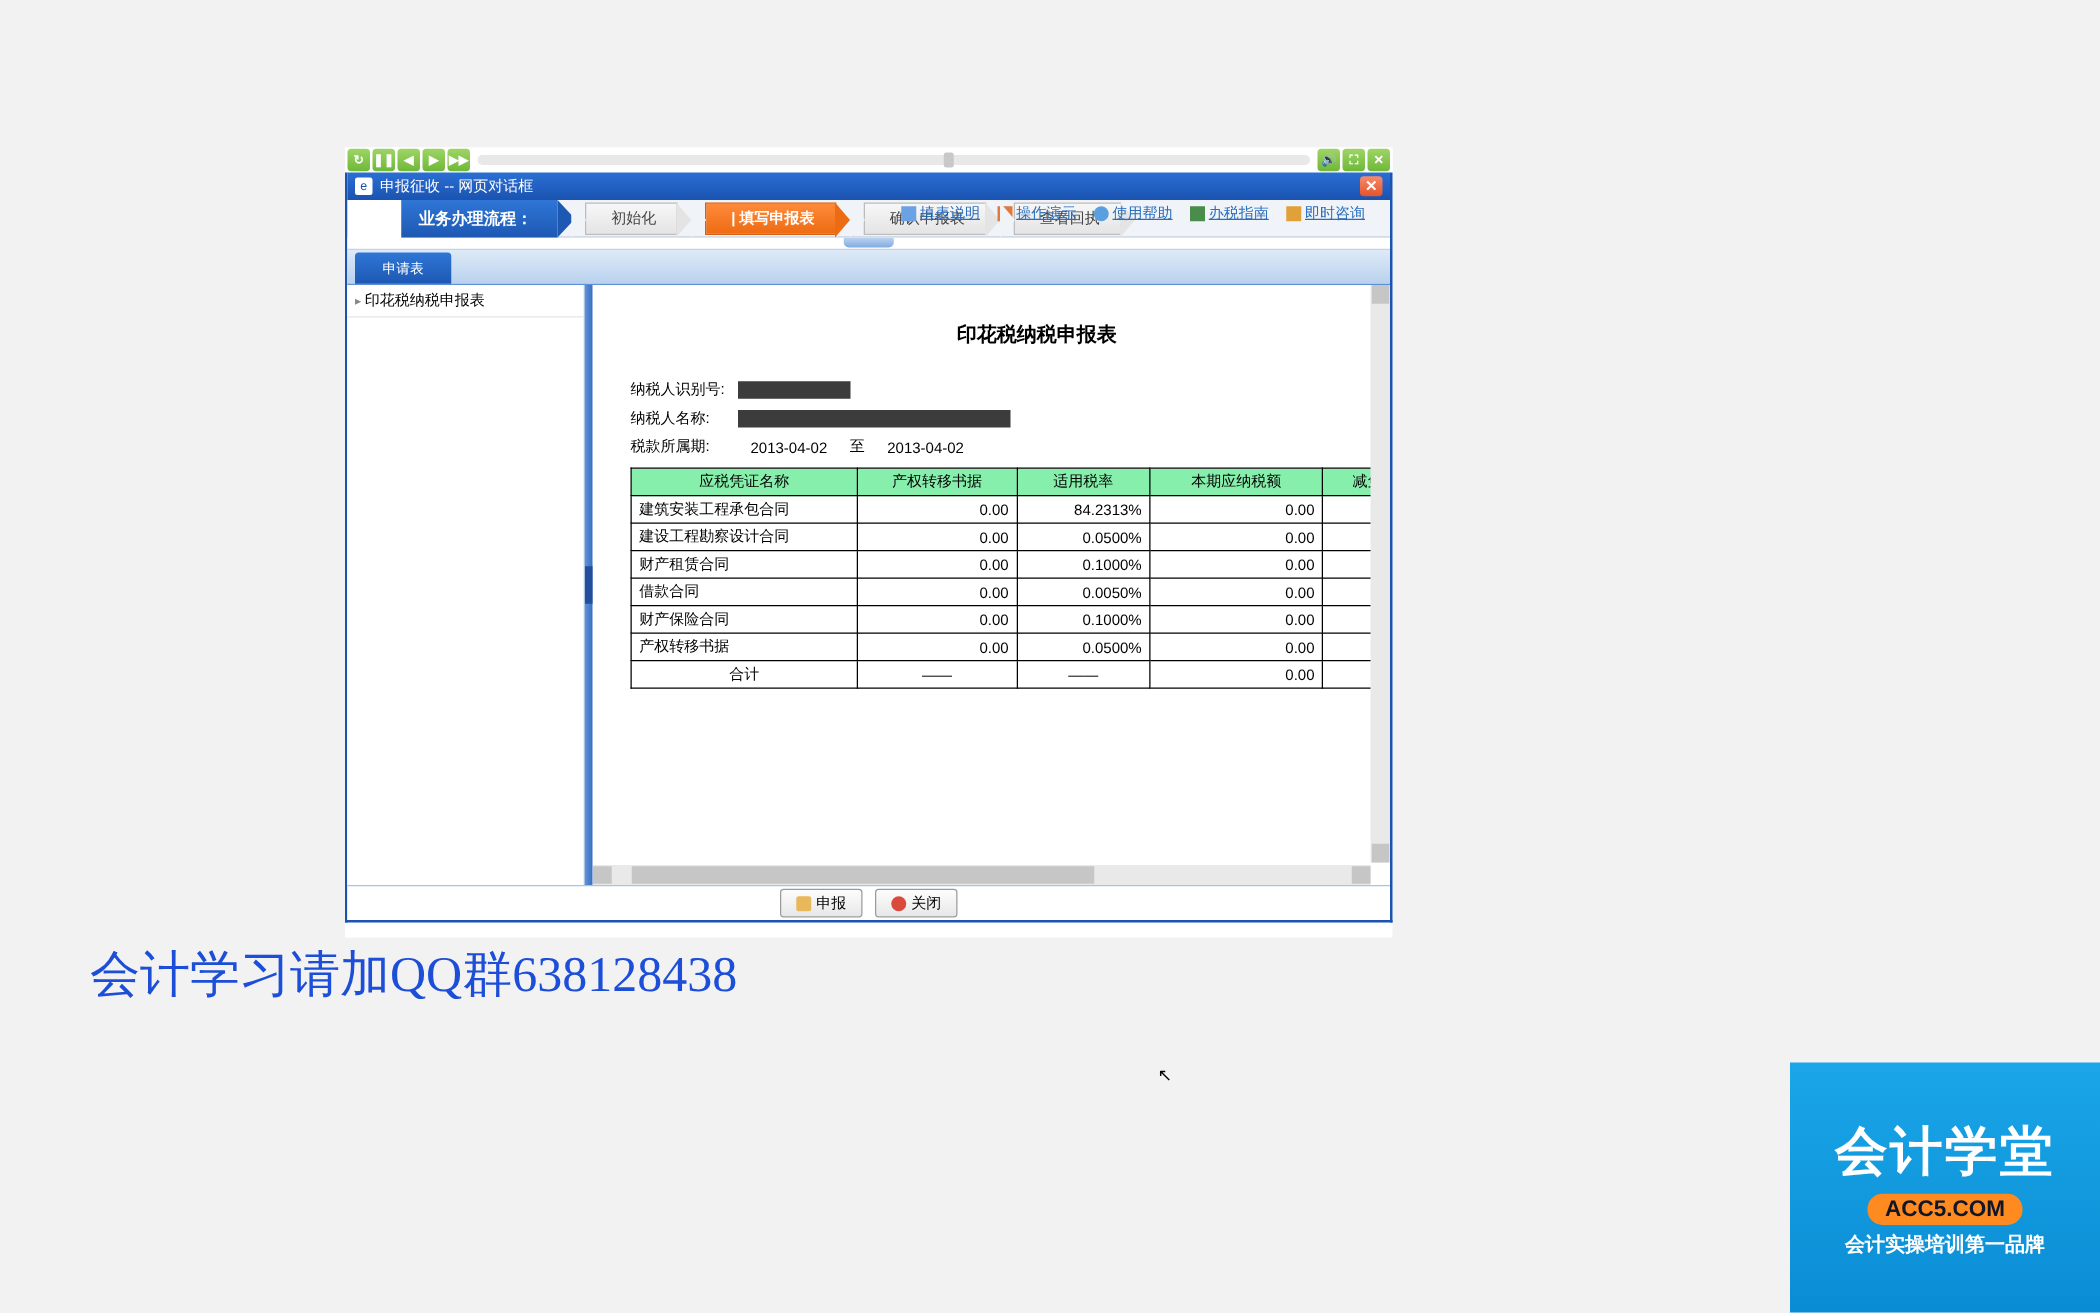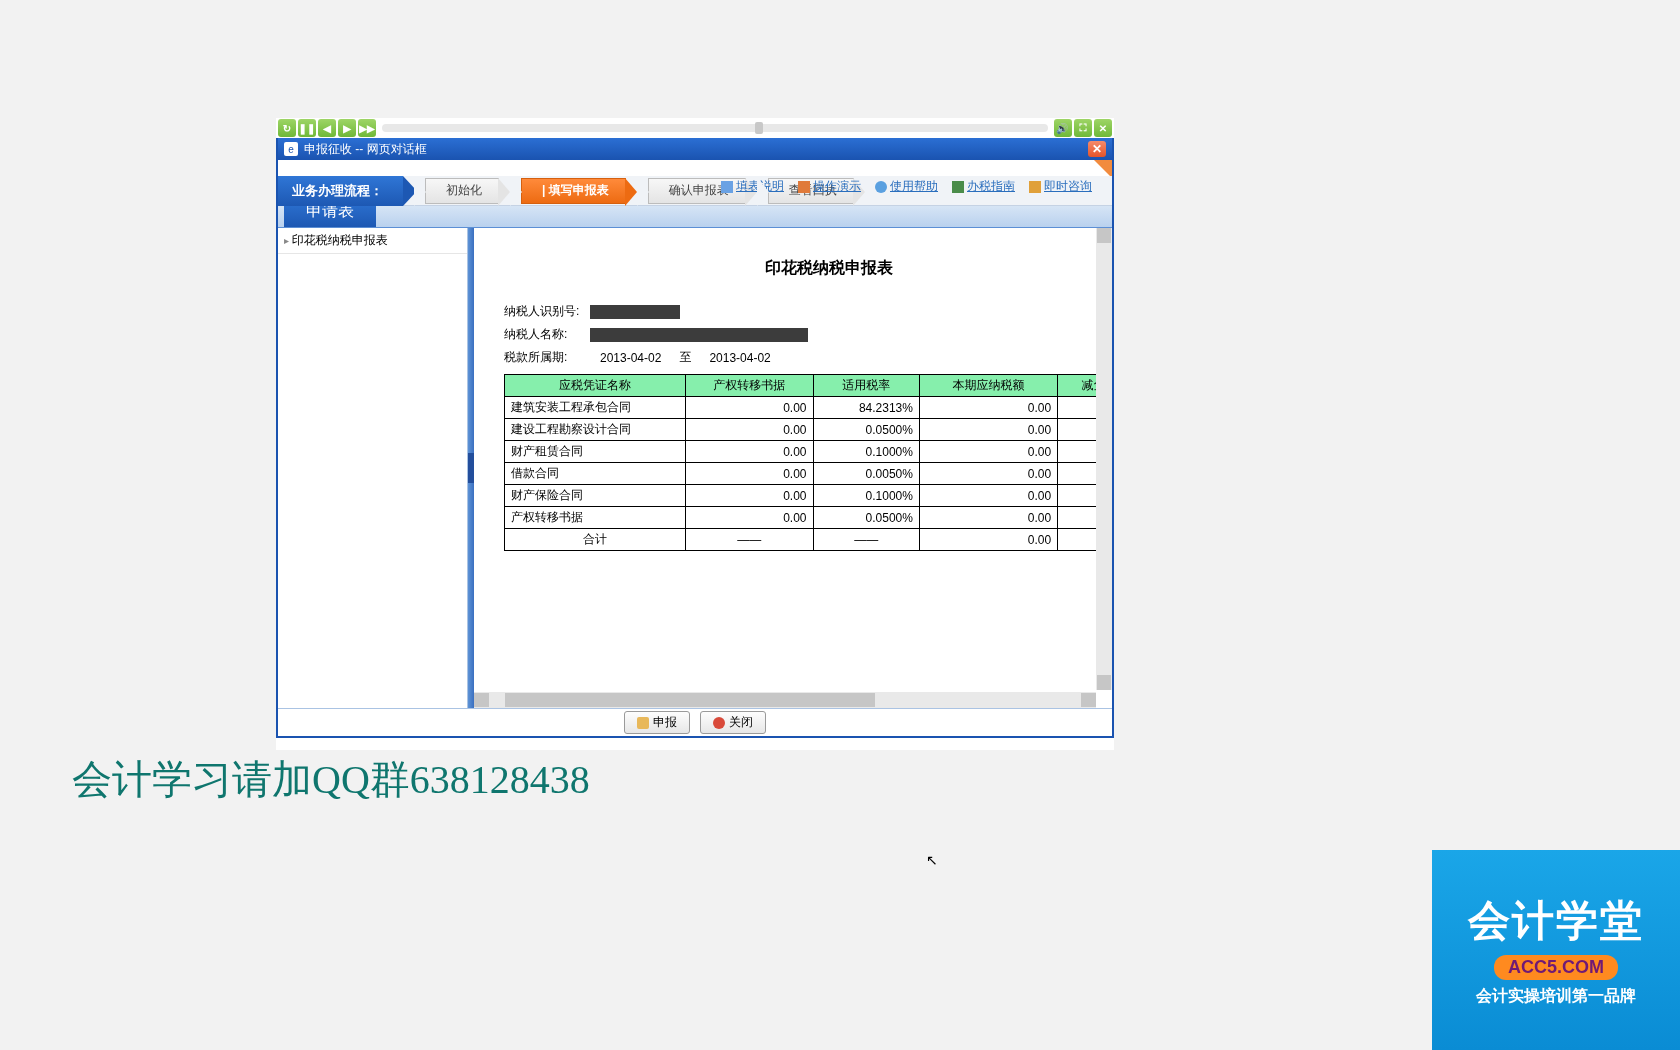--- a/index.html
+++ b/index.html
@@ -164,21 +164,21 @@
   height: 28px;
   display:flex; align-items:flex-end;
   padding: 0 6px;
   border-bottom: 1px solid #5c8fd5;
 }
 .tab {
   background: linear-gradient(#2f76d6,#1d58b3);
   color:#fff;
   padding: 5px 22px;
   border-radius: 3px 3px 0 0;
-  font-size:16px;
+  font-size:11px;
 }
 .content-area {
   display:flex;
   height: 480px;
   background:#fff;
 }
 .sidebar {
   width: 190px;
   border-right: 1px solid #aac3e3;
   background:#fff;
@@ -304,33 +304,33 @@
   position:absolute; top:0; right:0;
   width:0; height:0;
   border-top: 18px solid #f28b3e;
   border-left: 18px solid transparent;
 }
 .watermark-left {
   position:absolute;
   left: 72px; top: 752px;
   font-size: 40px;
   font-family: "KaiTi","STKaiti",serif;
-  color:#0f766e;
+  color:#1d4ed8;
 }
 .watermark-right {
   position:absolute;
   right:0; bottom:0;
   width: 248px; height: 200px;
   background: linear-gradient(#1aa6e8,#0a8cd4);
   color:#fff;
   display:flex; flex-direction:column; align-items:center; justify-content:center;
   padding: 10px;
 }
 .wm-big { font-size:42px; font-weight:bold; letter-spacing:2px; }
-.wm-tag { background:#ff8a1f; color:#701a75; font-weight:bold; font-size:18px; padding:2px 14px; border-radius:12px; margin:6px 12px; }
+.wm-tag { background:#ff8a1f; color:#0f172a; font-weight:bold; font-size:18px; padding:2px 14px; border-radius:12px; margin:6px 12px; }
 .wm-sm { font-size:16px; font-weight:bold; }
 .cursor {
   position:absolute;
   left: 650px; top:734px;
   font-size:14px;
   pointer-events:none;
 }
 </style>
 </head>
 <body>
@@ -354,21 +354,21 @@
   <div class="dialog-frame">
     <div class="dialog-title">
       <span class="dlg-icon">e</span>
       <span>申报征收 -- 网页对话框</span>
       <span class="dlg-close">✕</span>
     </div>
 
     <div style="position:relative;background:#fff;">
       <div class="corner-tri"></div>
 
-      <div class="flow-bar" style="top:16px;">
+      <div class="flow-bar" style="top:0;margin-left:43px;">
         <div class="flow-label">业务办理流程：</div>
         <div class="flow-step">
             <span>初始化</span>
           </div>
         <div class="flow-step active">
             <span>| 填写申报表</span>
           </div>
         <div class="flow-step">
             <span>确认申报表</span>
           </div>

